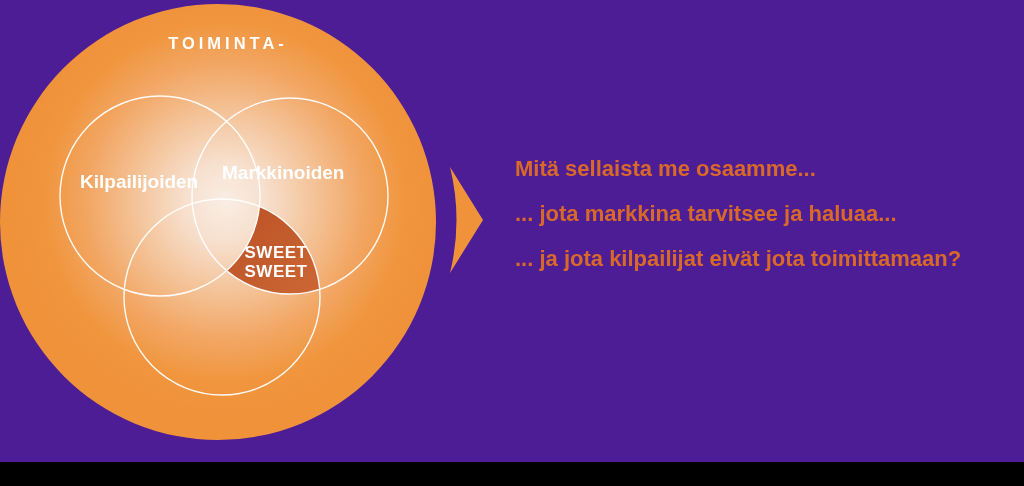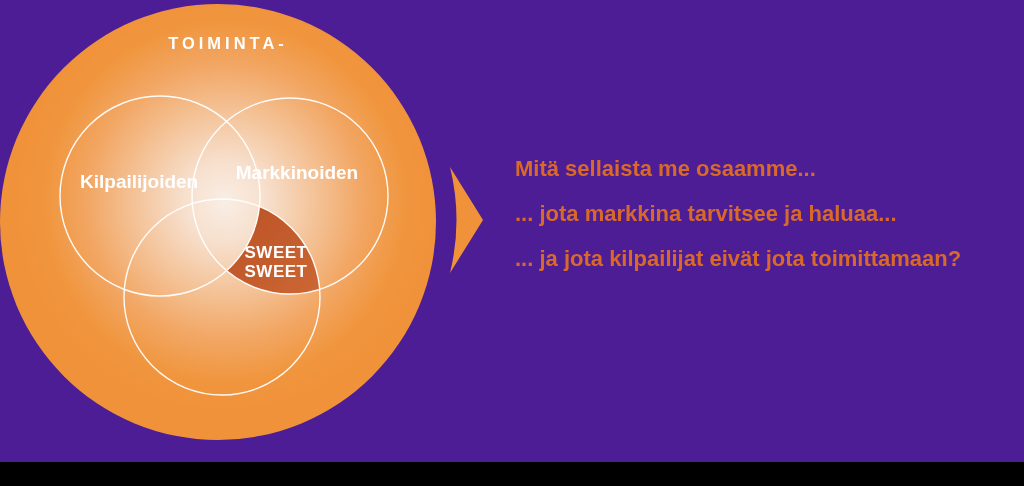--- a/index.html
+++ b/index.html
@@ -39,21 +39,21 @@
     left: 80px;
     top: 162px;
     width: 160px;
     text-align: left;
     margin-top: 9px;
   }
   .label-market {
     left: 222px;
     top: 162px;
     width: 150px;
-    text-align: center;
+    text-align: left;
   }
   .label-capabilities {
     left: 150px;
     top: 324px;
     width: 150px;
     text-align: center;
     line-height: 19px;
   }
   .sweet-spot-label {
     left: 234px;

